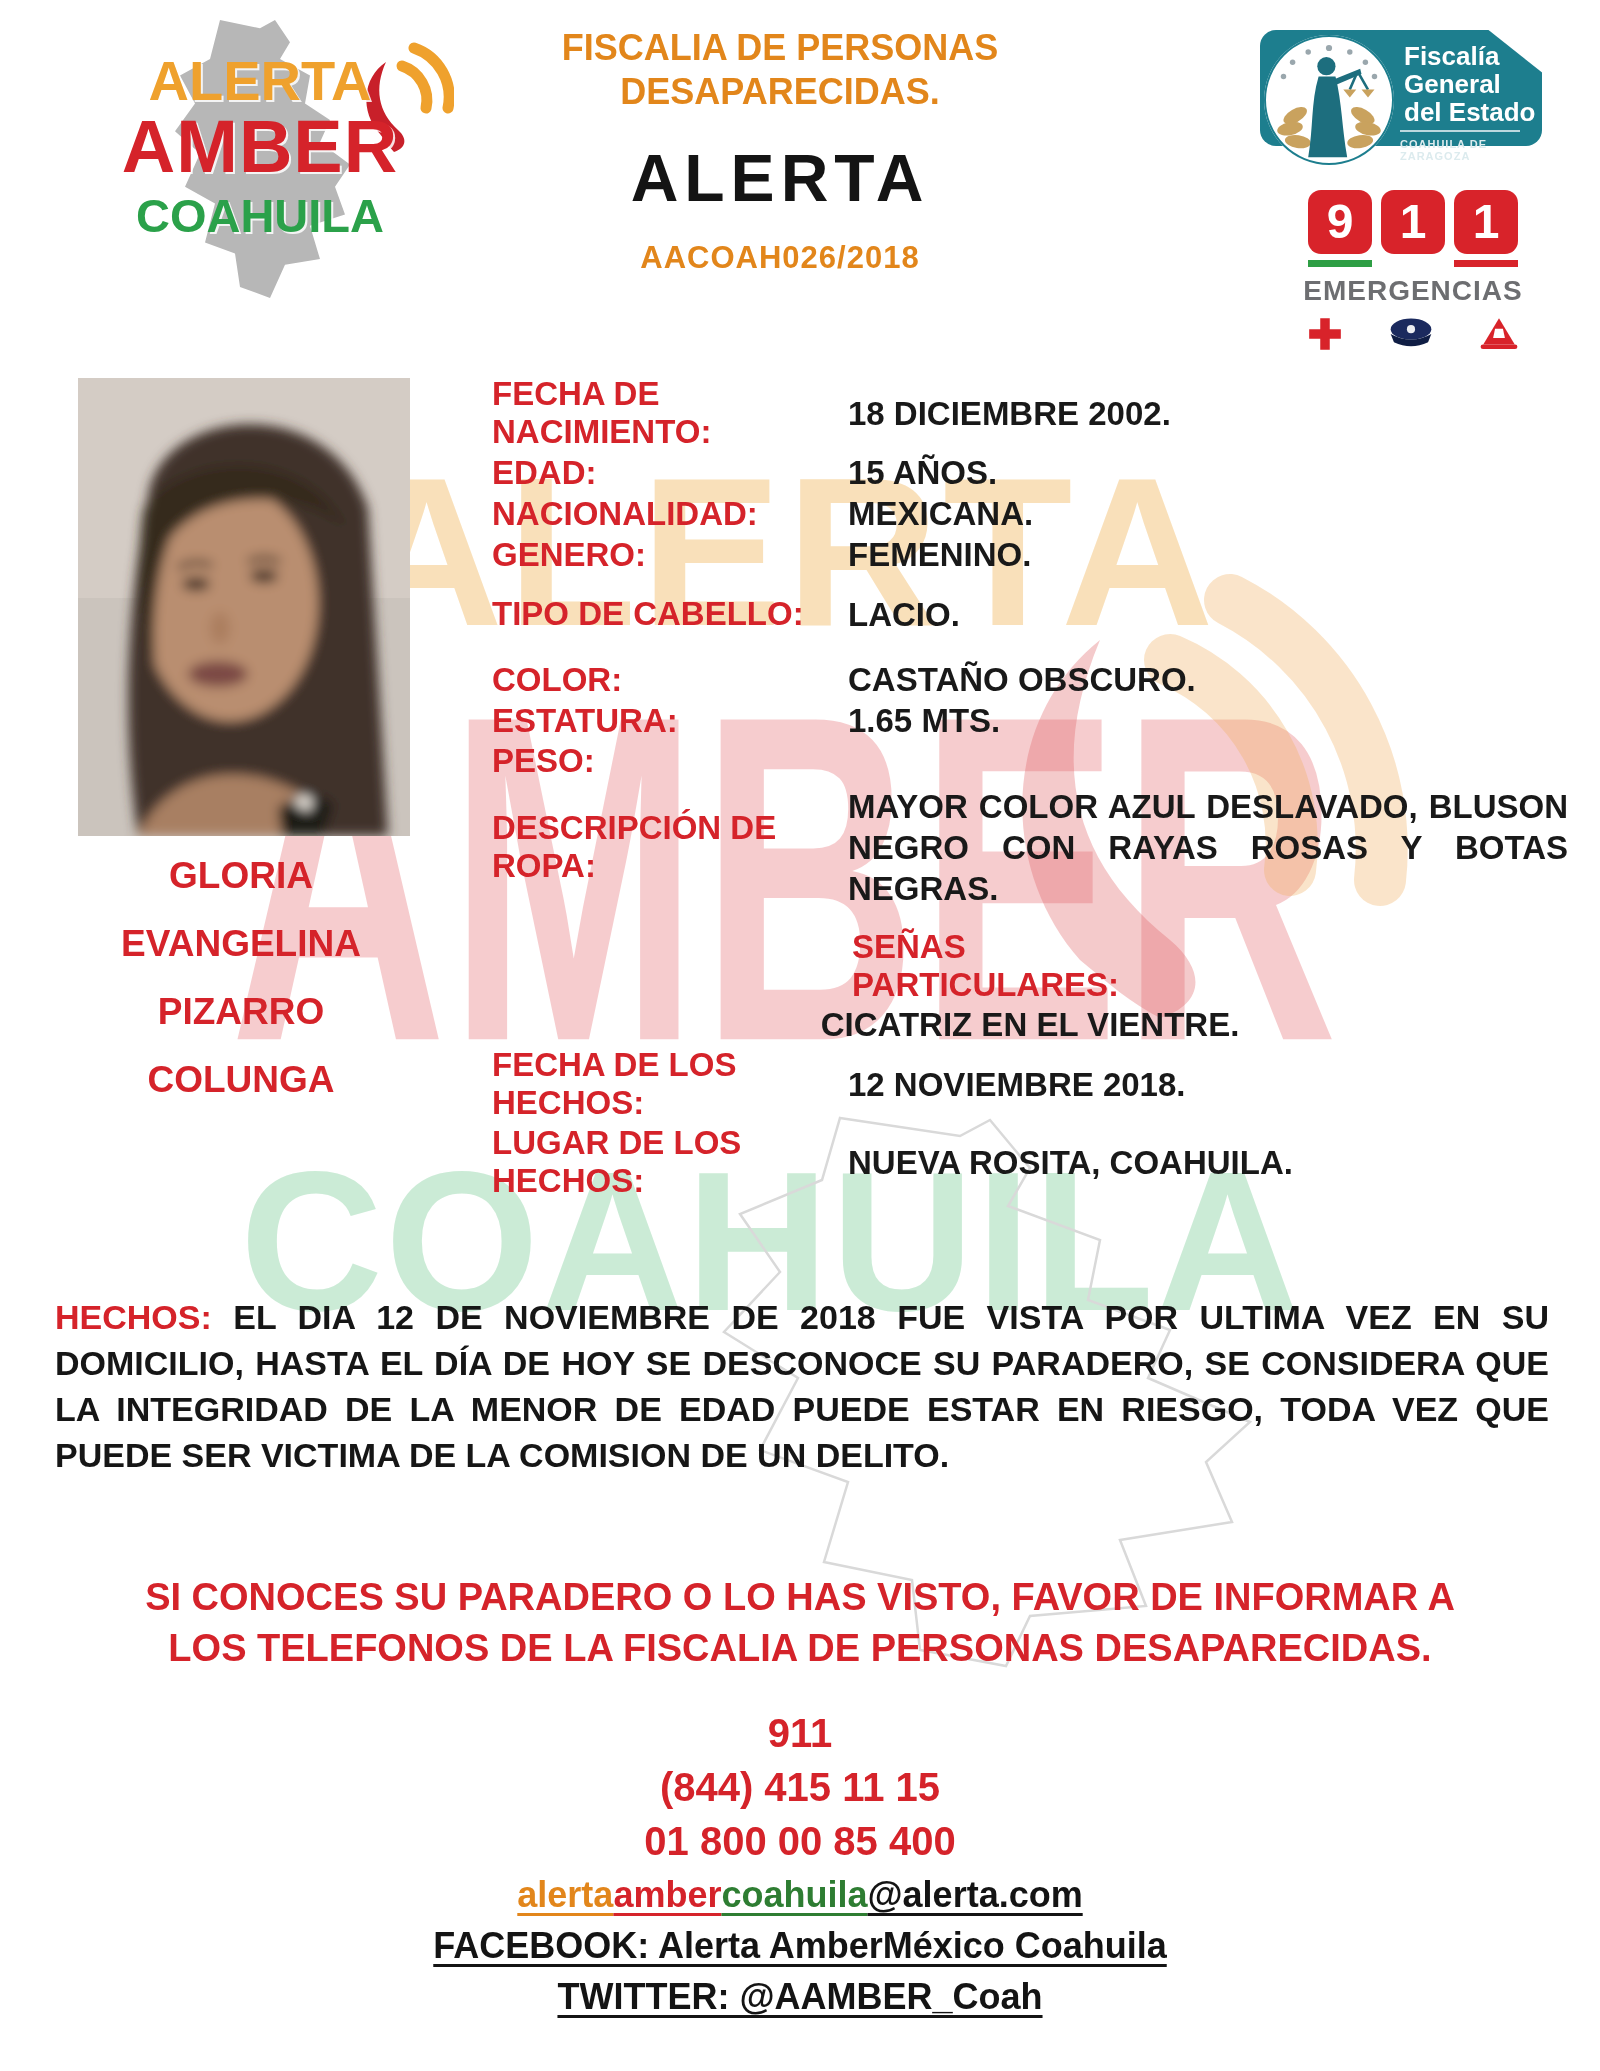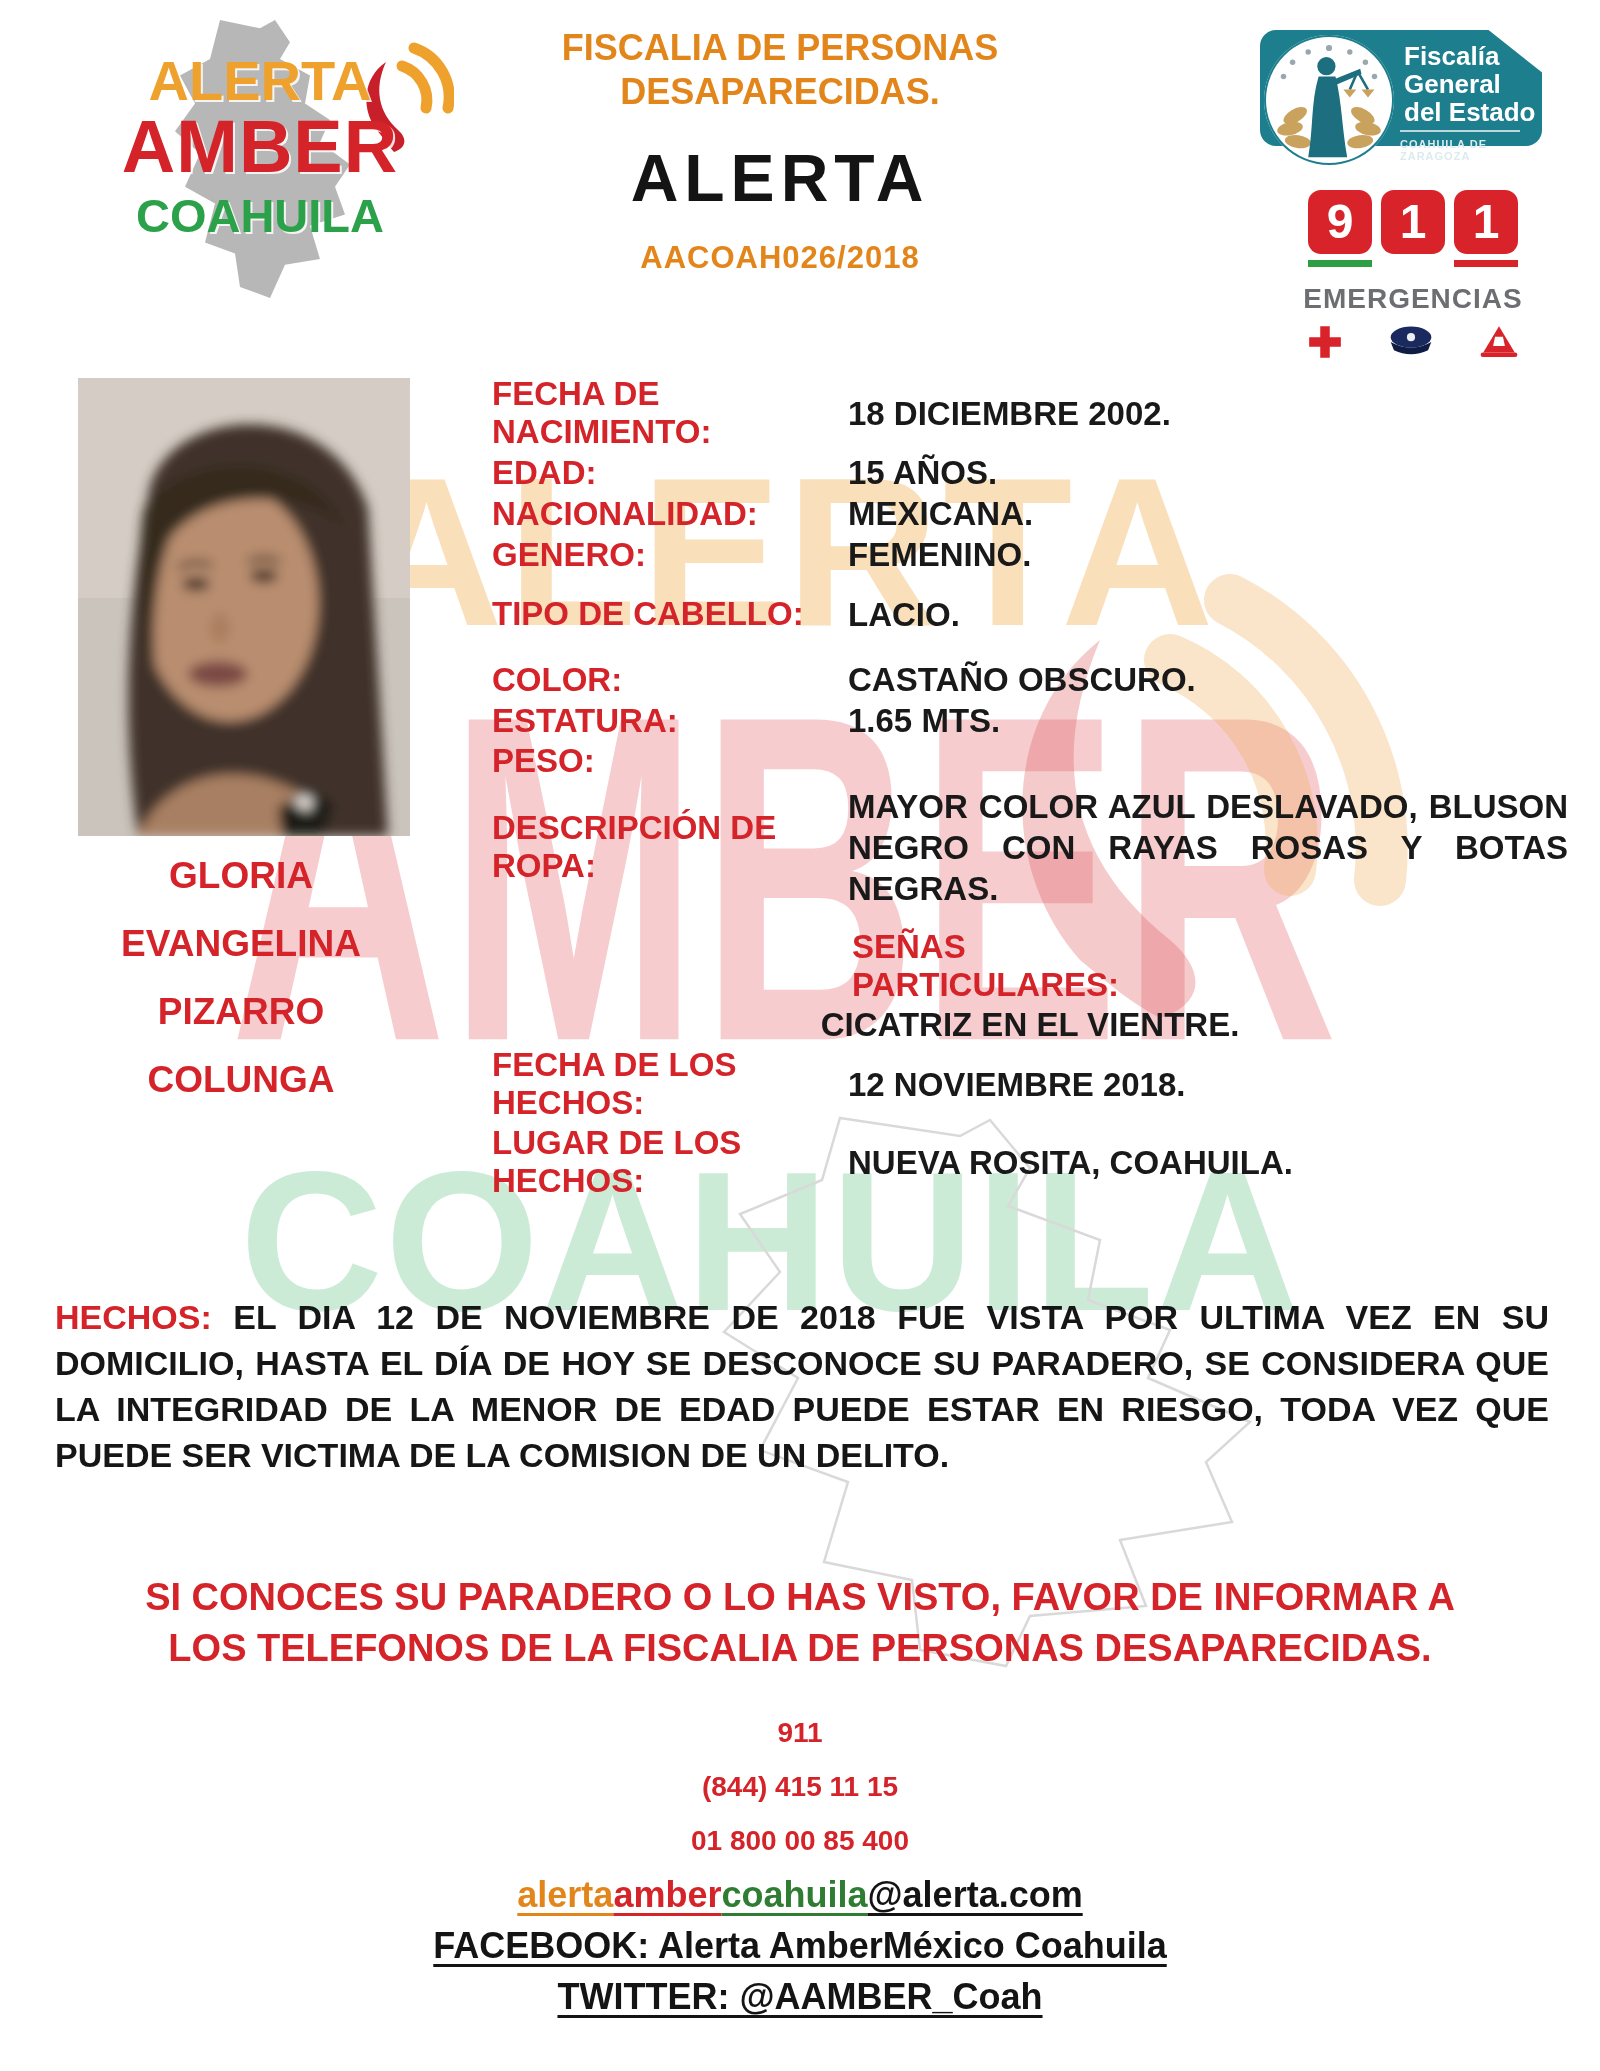--- a/index.html
+++ b/index.html
@@ -39,42 +39,42 @@
   .fge-sub{position:absolute;left:140px;top:108px;font-size:11px;letter-spacing:1px;color:#dcebee;}
   
   .e911{left:1294px;top:190px;width:238px;text-align:center;z-index:2;}
   .e911-digits{display:flex;justify-content:center;gap:9px;}
   .e911-box{width:64px;height:64px;background:#d8232a;border-radius:13px;color:#fff;font-size:48px;line-height:64px;}
   .e911-bars{display:flex;justify-content:center;gap:9px;margin-top:6px;}
   .e911-bar{width:64px;height:7px;}
   .bar-green{background:#2e9e44;}
   .bar-none{background:transparent;}
   .bar-red{background:#d8232a;}
-  .e911-label{margin-top:16px;color:#6d6e71;font-size:28px;letter-spacing:1px;}
+  .e911-label{margin-top:8px;color:#6d6e71;font-size:28px;letter-spacing:1px;}
   .e911-icons{display:flex;justify-content:space-between;padding:0 12px;margin-top:8px;align-items:center;}
   
   .photo{left:78px;top:378px;width:332px;height:458px;z-index:2;background:#cac3bc;}
   .name{left:36px;top:842px;width:410px;text-align:center;color:#d5232a;font-size:37px;line-height:68px;z-index:2;}
   
   .fields{left:492px;top:374px;width:1076px;z-index:2;}
   .frow{display:flex;align-items:center;min-height:39px;}
   .frow.tall{min-height:78px;}
   .frow.xtall{min-height:134px;}
   .frow.gap6{margin-top:6px;}
   .frow.gap14{margin-top:14px;flex-direction:column;}
   .flabel{width:356px;color:#d5232a;font-size:33px;line-height:38px;}
   .fvalue{flex:1;color:#191919;font-size:33px;line-height:41px;}
   .fvalue.just{text-align:justify;}
   
   .hechos{left:55px;top:1294px;width:1494px;font-size:34px;line-height:46px;color:#161616;text-align:justify;z-index:2;}
   .hechos-label{color:#d5232a;}
   .cta{left:55px;top:1572px;width:1490px;text-align:center;color:#d5232a;font-size:38px;line-height:51px;z-index:2;}
   
   .contact{left:0;top:1706px;width:1600px;text-align:center;z-index:2;}
-  .phone{color:#d5232a;font-size:28px;line-height:54px;}
+  .phone{color:#d5232a;font-size:40px;line-height:54px;}
   .uline{text-decoration:underline;text-decoration-thickness:3px;text-underline-offset:6px;}
   .email{font-size:36px;line-height:50px;margin-top:2px;color:#141414;}
   .em-o{color:#e2861b;}
   .em-r{color:#d5232a;}
   .em-g{color:#2e7d32;}
   .social{color:#141414;font-size:36px;line-height:51px;}
 </style>
 </head>
 <body>
 

